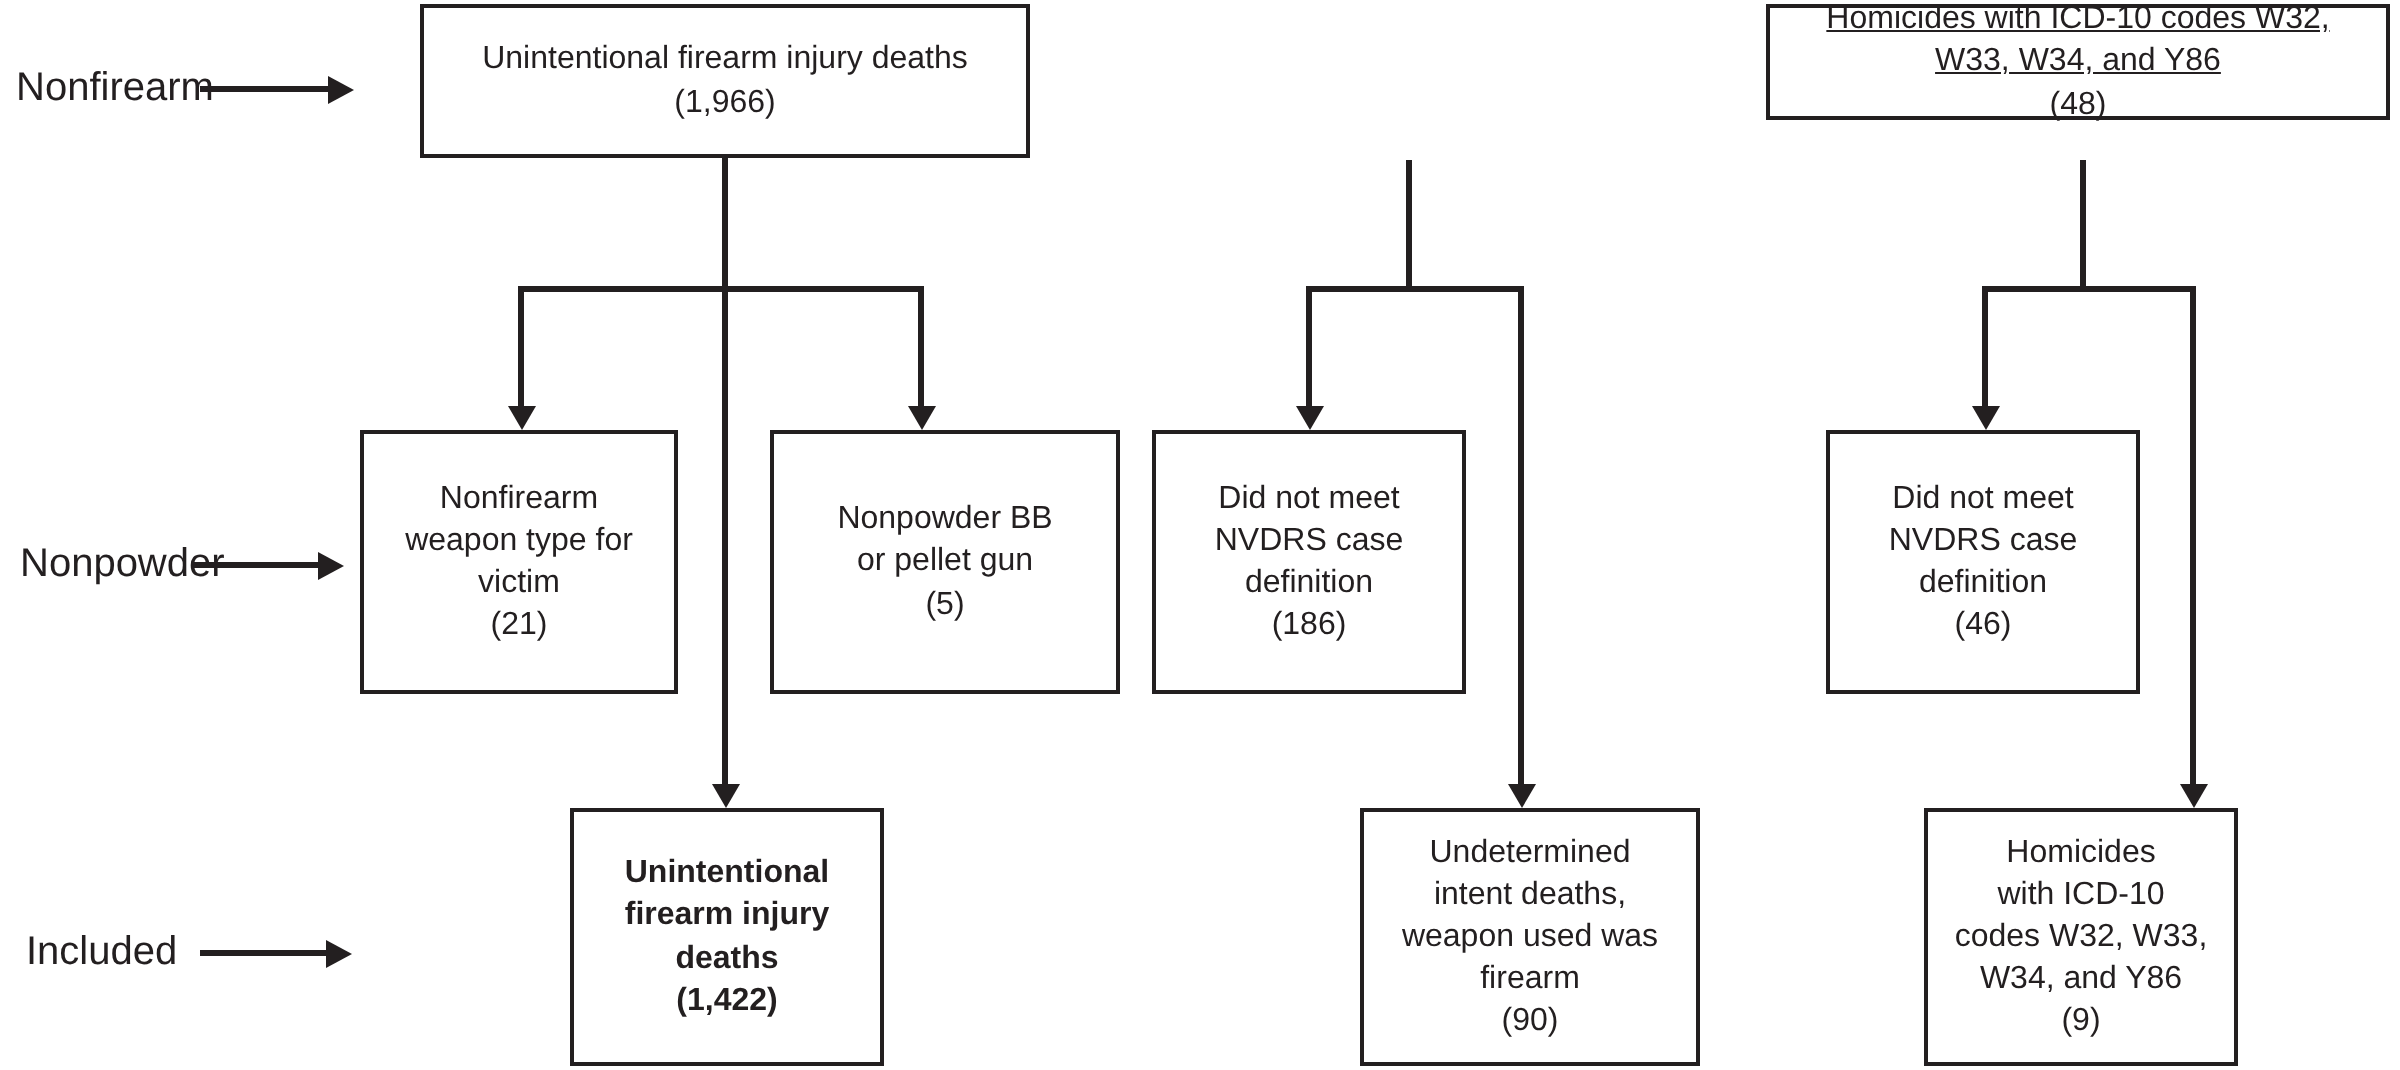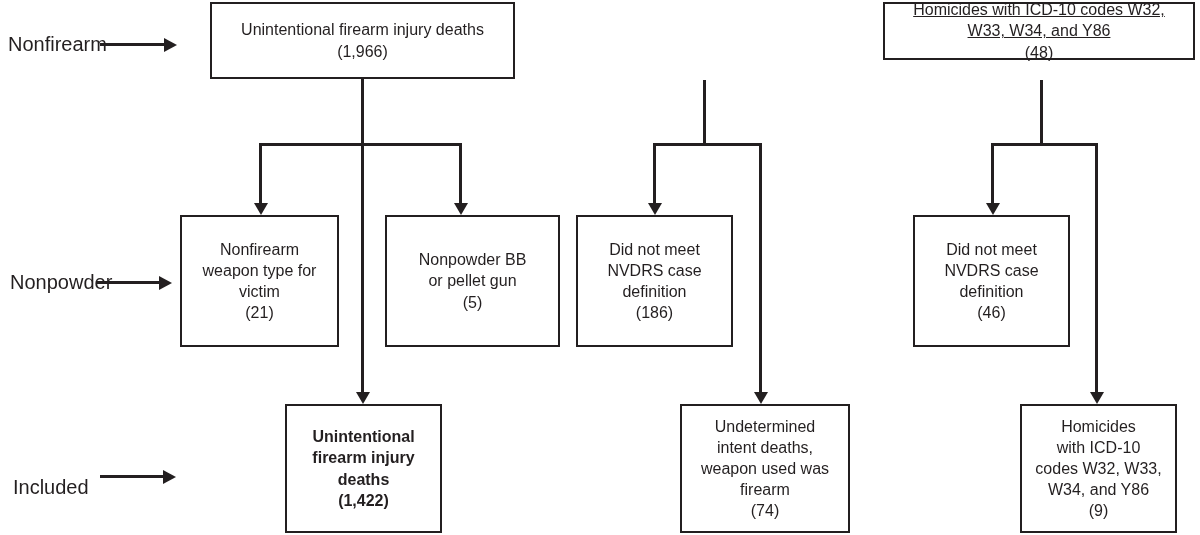--- a/index.html
+++ b/index.html
@@ -57,21 +57,21 @@
 <div class="canvas">
 
   <div class="row-label" style="left:8px; top:33px;">Nonfirearm</div>
   <div class="hline" style="left:100px; top:43px; width:64px; height:3px;"></div>
   <div class="arrow-right" style="left:164px; top:38px;"></div>
 
   <div class="row-label" style="left:10px; top:271px;">Nonpowder</div>
   <div class="hline" style="left:97px; top:281px; width:62px; height:3px;"></div>
   <div class="arrow-right" style="left:159px; top:276px;"></div>
 
-  <div class="row-label" style="left:13px; top:476px;">Included</div>
+  <div class="row-label" style="left:13px; top:465px;">Included</div>
   <div class="hline" style="left:100px; top:475px; width:63px; height:3px;"></div>
   <div class="arrow-right" style="left:163px; top:470px;"></div>
 
   <div class="vline" style="left:361px; top:79px; width:3px; height:315px;"></div>
   <div class="arrow-down" style="left:356px; top:392px;"></div>
   <div class="hline" style="left:259px; top:143px; width:203px; height:3px;"></div>
   <div class="vline" style="left:259px; top:143px; width:3px; height:61px;"></div>
   <div class="arrow-down" style="left:254px; top:203px;"></div>
   <div class="vline" style="left:459px; top:143px; width:3px; height:61px;"></div>
   <div class="arrow-down" style="left:454px; top:203px;"></div>
@@ -128,23 +128,23 @@
     <div class="box-text">Unintentional
 firearm injury
 deaths</div>
     <div class="box-count">(1,422)</div>
   </div>
   <div class="box" style="left:680px; top:404px; width:170px; height:129px;">
     <div class="box-text">Undetermined
 intent deaths,
 weapon used was
 firearm</div>
-    <div class="box-count">(74)</div>
+    <div class="box-count">(90)</div>
   </div>
-  <div class="box" style="left:1020px; top:404px; width:157px; height:129px;">
+  <div class="box" style="left:962px; top:404px; width:157px; height:129px;">
     <div class="box-text">Homicides
 with ICD-10
 codes W32, W33,
 W34, and Y86</div>
     <div class="box-count">(9)</div>
   </div>
 
 </div>
 
 </body></html>

